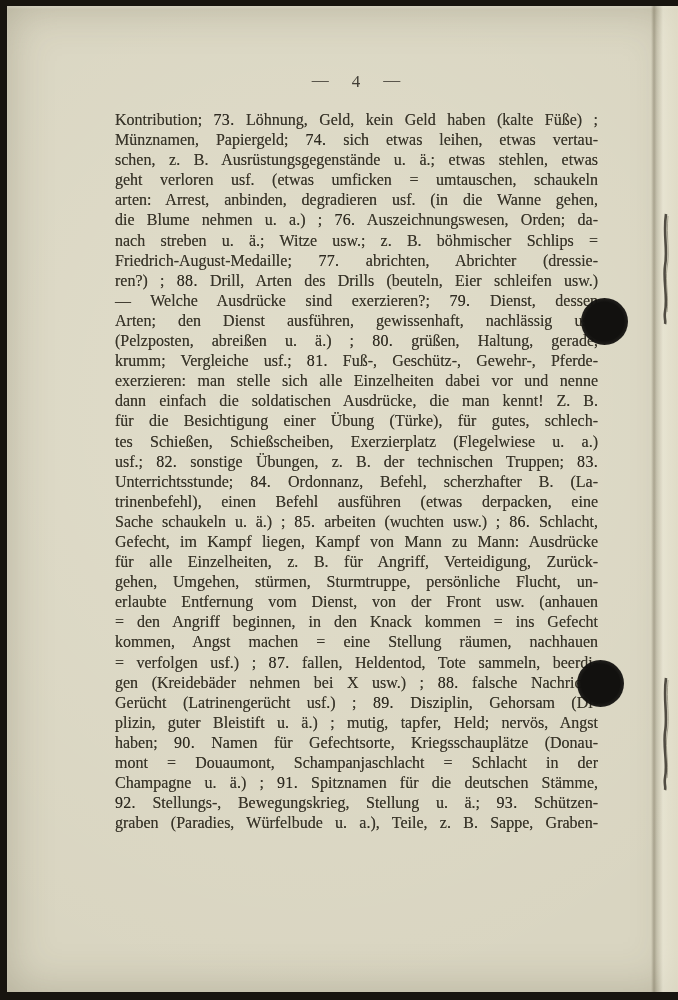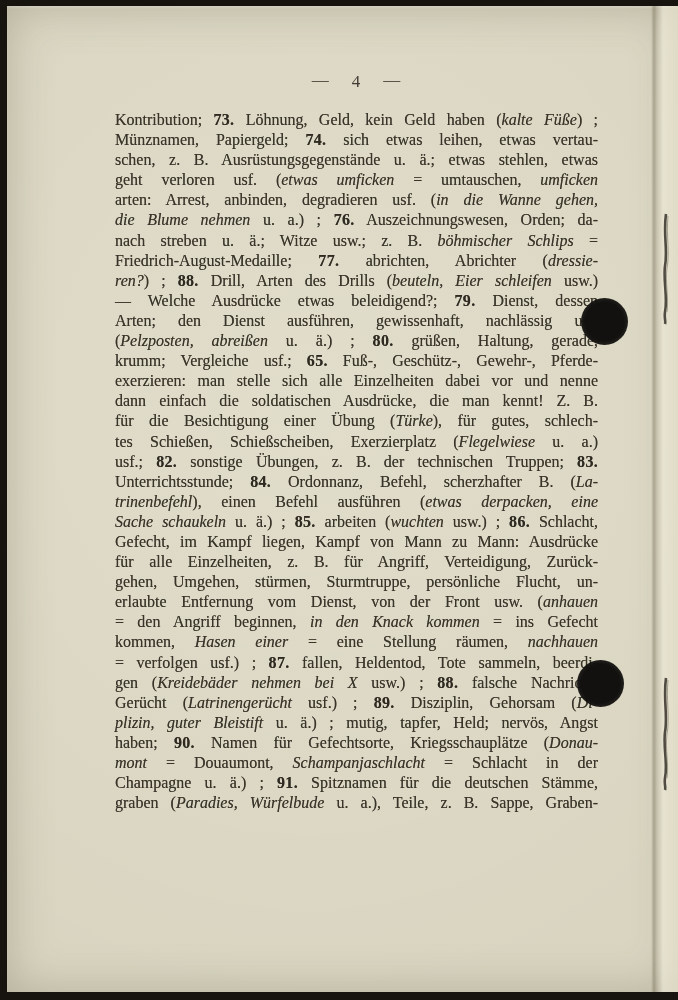--- a/index.html
+++ b/index.html
@@ -52,22 +52,22 @@
     text-shadow: 0 0 0.5px rgba(56,52,41,0.65);
   }
   .line {
     height: 20.1px;
     line-height: 20.1px;
     text-align: justify;
     text-align-last: justify;
     white-space: nowrap;
   }
   .line span { white-space: normal; }
-  .line .i { font-style: italic; }
-  .line .b { font-weight: 700; color: #2e2a21; letter-spacing: 0.3px; }
+  .line .i { }
+  .line .b { font-weight: 400; color: #2e2a21; letter-spacing: 0.3px; }
   .punch-hole {
     position: absolute;
     width: 47px; height: 47px;
     border-radius: 50%;
     background: radial-gradient(circle,
       #12110f 0%, #12110f 58%,
       rgba(18,17,15,0.92) 72%,
       rgba(18,17,15,0.35) 88%,
       rgba(18,17,15,0) 100%);
   }
@@ -90,51 +90,52 @@
     <div class="running-head">
       <span class="dash">—</span>
       <span class="num">4</span>
       <span class="dash">—</span>
     </div>
 
     <div class="text-block">
         <div class="line"><span>Kontribution; </span><span class="b">73.</span><span> Löhnung, Geld, kein Geld haben (</span><span class="i">kalte Füße</span><span>) ;</span></div>
         <div class="line"><span>Münznamen, Papiergeld; </span><span class="b">74.</span><span> sich etwas leihen, etwas vertau-</span></div>
         <div class="line"><span>schen, z. B. Ausrüstungsgegenstände u. ä.; etwas stehlen, etwas</span></div>
-        <div class="line"><span>geht verloren usf. (</span><span class="i">etwas umficken</span><span> = umtauschen, </span><span class="i">umficken</span></div>
+        <div class="line"><span>geht verloren usf. (</span><span class="i">etwas umficken</span><span> = umtauschen, </span><span class="i">schaukeln</span></div>
         <div class="line"><span>arten: Arrest, anbinden, degradieren usf. (</span><span class="i">in die Wanne gehen,</span></div>
         <div class="line"><span class="i">die Blume nehmen</span><span> u. a.) ; </span><span class="b">76.</span><span> Auszeichnungswesen, Orden; da-</span></div>
         <div class="line"><span>nach streben u. ä.; Witze usw.; z. B. </span><span class="i">böhmischer Schlips</span><span> =</span></div>
         <div class="line"><span>Friedrich-August-Medaille; </span><span class="b">77.</span><span> abrichten, Abrichter (</span><span class="i">dressie-</span></div>
         <div class="line"><span class="i">ren?</span><span>) ; </span><span class="b">88.</span><span> Drill, Arten des Drills (</span><span class="i">beuteln, Eier schleifen</span><span> usw.)</span></div>
-        <div class="line"><span>— Welche Ausdrücke etwas beleidigend?; </span><span class="b">79.</span><span> Dienst, dessen</span></div>
+        <div class="line"><span>— Welche Ausdrücke sind exerzieren?; </span><span class="b">79.</span><span> Dienst, dessen</span></div>
         <div class="line"><span>Arten; den Dienst ausführen, gewissenhaft, nachlässig usf.</span></div>
         <div class="line"><span>(</span><span class="i">Pelzposten, abreißen</span><span> u. ä.) ; </span><span class="b">80.</span><span> grüßen, Haltung, gerade,</span></div>
-        <div class="line"><span>krumm; Vergleiche usf.; </span><span class="b">65.</span><span> Fuß-, Geschütz-, Gewehr-, Pferde-</span></div>
+        <div class="line"><span>krumm; Vergleiche usf.; </span><span class="b">81.</span><span> Fuß-, Geschütz-, Gewehr-, Pferde-</span></div>
         <div class="line"><span>exerzieren: man stelle sich alle Einzelheiten dabei vor und nenne</span></div>
         <div class="line"><span>dann einfach die soldatischen Ausdrücke, die man kennt! Z. B.</span></div>
         <div class="line"><span>für die Besichtigung einer Übung (</span><span class="i">Türke</span><span>), für gutes, schlech-</span></div>
         <div class="line"><span>tes Schießen, Schießscheiben, Exerzierplatz (</span><span class="i">Flegelwiese</span><span> u. a.)</span></div>
         <div class="line"><span>usf.; </span><span class="b">82.</span><span> sonstige Übungen, z. B. der technischen Truppen; </span><span class="b">83.</span></div>
         <div class="line"><span>Unterrichtsstunde; </span><span class="b">84.</span><span> Ordonnanz, Befehl, scherzhafter B. (</span><span class="i">La-</span></div>
         <div class="line"><span class="i">trinenbefehl</span><span>), einen Befehl ausführen (</span><span class="i">etwas derpacken, eine</span></div>
         <div class="line"><span class="i">Sache schaukeln</span><span> u. ä.) ; </span><span class="b">85.</span><span> arbeiten (</span><span class="i">wuchten</span><span> usw.) ; </span><span class="b">86.</span><span> Schlacht,</span></div>
         <div class="line"><span>Gefecht, im Kampf liegen, Kampf von Mann zu Mann: Ausdrücke</span></div>
         <div class="line"><span>für alle Einzelheiten, z. B. für Angriff, Verteidigung, Zurück-</span></div>
         <div class="line"><span>gehen, Umgehen, stürmen, Sturmtruppe, persönliche Flucht, un-</span></div>
         <div class="line"><span>erlaubte Entfernung vom Dienst, von der Front usw. (</span><span class="i">anhauen</span></div>
         <div class="line"><span>= den Angriff beginnen, </span><span class="i">in den Knack kommen</span><span> = ins Gefecht</span></div>
-        <div class="line"><span>kommen, </span><span class="i">Hasen einer</span><span> = eine Stellung räumen, </span><span class="i">nachhauen</span></div>
+        <div class="line"><span>kommen, </span><span class="i">Angst machen</span><span> = eine Stellung räumen, </span><span class="i">nachhauen</span></div>
         <div class="line"><span>= verfolgen usf.) ; </span><span class="b">87.</span><span> fallen, Heldentod, Tote sammeln, beerdi-</span></div>
         <div class="line"><span>gen (</span><span class="i">Kreidebäder nehmen bei X</span><span> usw.) ; </span><span class="b">88.</span><span> falsche Nachricht,</span></div>
         <div class="line"><span>Gerücht (</span><span class="i">Latrinengerücht</span><span> usf.) ; </span><span class="b">89.</span><span> Disziplin, Gehorsam (</span><span class="i">Di-</span></div>
         <div class="line"><span class="i">plizin, guter Bleistift</span><span> u. ä.) ; mutig, tapfer, Held; nervös, Angst</span></div>
         <div class="line"><span>haben; </span><span class="b">90.</span><span> Namen für Gefechtsorte, Kriegsschauplätze (</span><span class="i">Donau-</span></div>
         <div class="line"><span class="i">mont</span><span> = Douaumont, </span><span class="i">Schampanjaschlacht</span><span> = Schlacht in der</span></div>
         <div class="line"><span>Champagne u. ä.) ; </span><span class="b">91.</span><span> Spitznamen für die deutschen Stämme,</span></div>
+        <div class="line"><span class="b">92.</span><span> Stellungs-, Bewegungskrieg, Stellung u. ä.; </span><span class="b">93.</span><span> Schützen-</span></div>
         <div class="line"><span>graben (</span><span class="i">Paradies, Würfelbude</span><span> u. a.), Teile, z. B. Sappe, Graben-</span></div>
       </div>
 
     <svg class="threads" viewBox="0 0 671 986" xmlns="http://www.w3.org/2000/svg">
       <path d="M 659 208 C 656 228, 661 244, 658 260 C 656 274, 661 292, 658 306 C 657 312, 659 315, 658 318" fill="none" stroke="#403c33" stroke-width="2.6" opacity="0.9"></path>
       <path d="M 661 210 C 659 230, 663 246, 660 262 C 658 276, 662 292, 660 306" fill="none" stroke="#8a8574" stroke-width="1" opacity="0.7"></path>
       <path d="M 659 672 C 656 692, 661 710, 658 726 C 656 742, 661 758, 658 772 C 657 778, 659 781, 658 784" fill="none" stroke="#403c33" stroke-width="2.6" opacity="0.9"></path>
       <path d="M 661 674 C 659 694, 663 712, 660 728 C 658 744, 662 758, 660 772" fill="none" stroke="#8a8574" stroke-width="1" opacity="0.7"></path>
     </svg>
 

